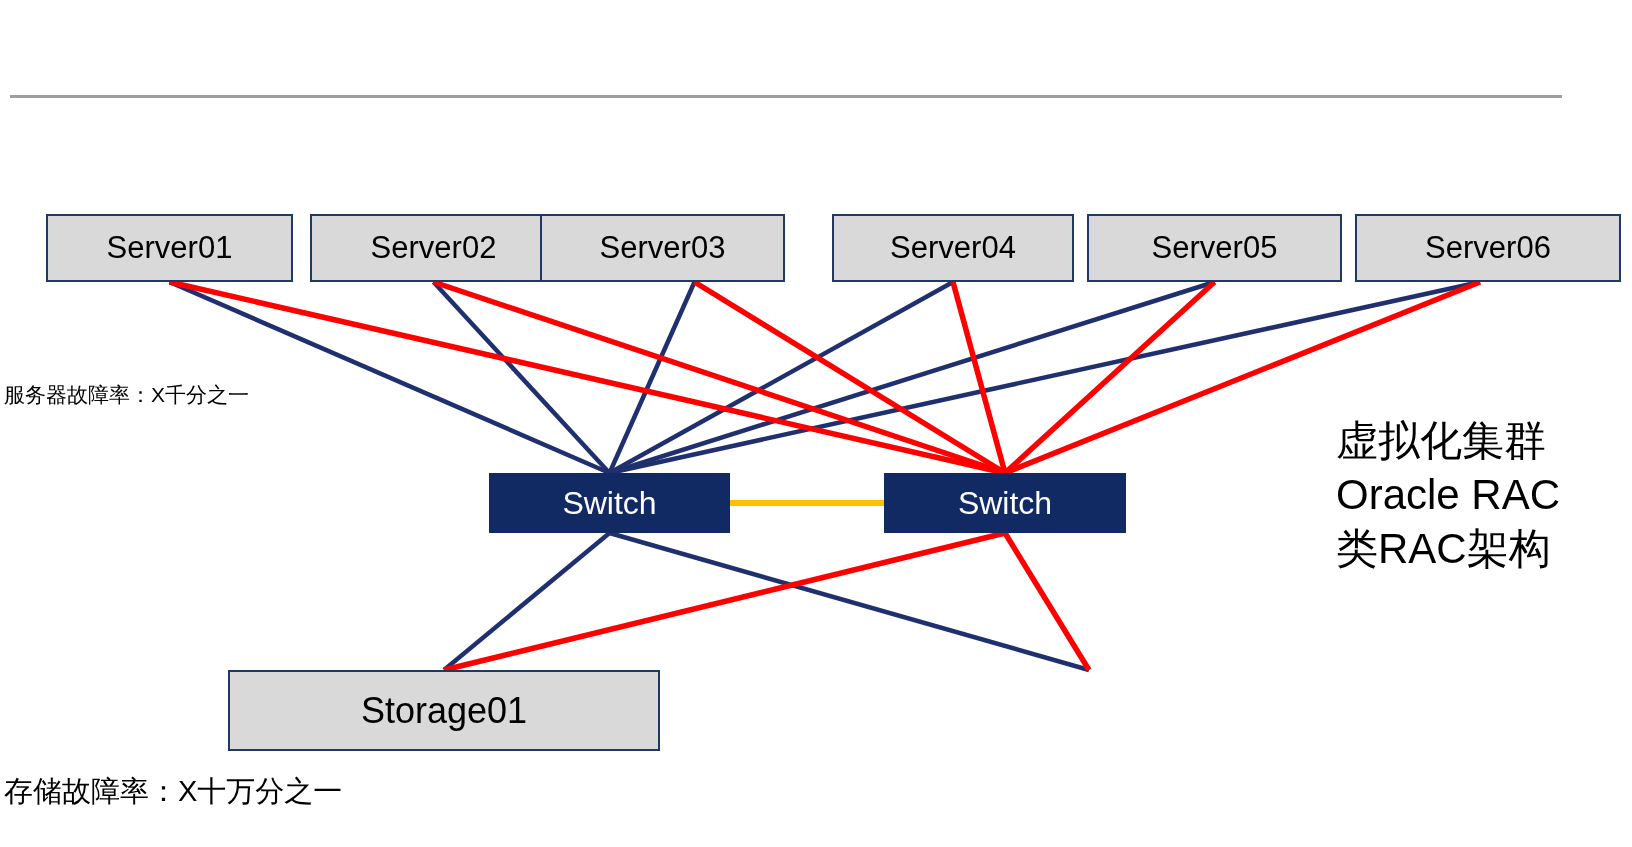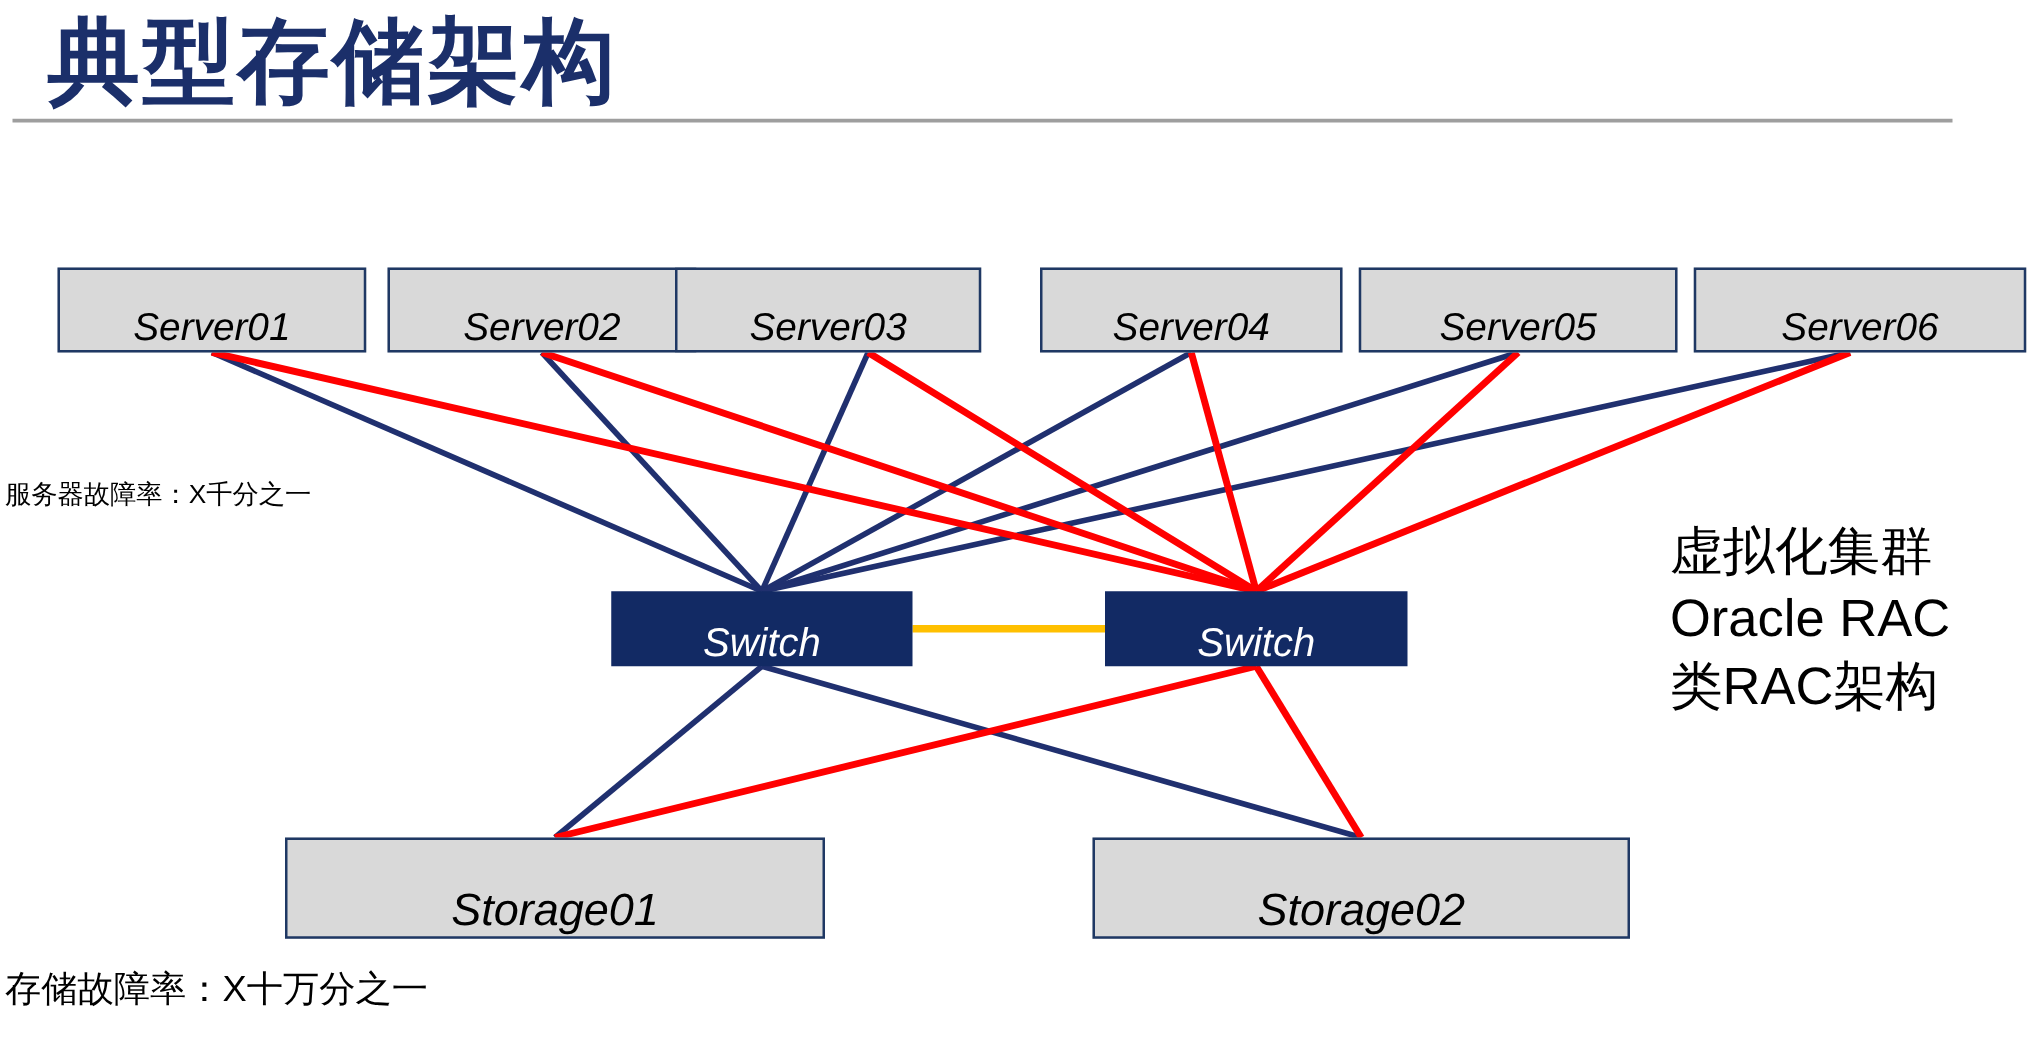--- a/index.html
+++ b/index.html
@@ -9,22 +9,22 @@
   }
   #page-title{
     position:absolute;left:38px;top:0px;
     font-size:74px;font-weight:700;color:#1b2f6a;letter-spacing:2px;white-space:nowrap;
   }
   #title-divider{
     position:absolute;left:10px;top:95px;width:1552px;height:3px;background:#9e9e9e;
   }
   #links{position:absolute;left:0;top:0;width:1632px;height:847px;}
   .node{
-    position:absolute;display:flex;align-items:flex-end;justify-content:center;
-    box-sizing:border-box;white-space:nowrap;font-style:italic;
+    position:absolute;display:flex;align-items:center;justify-content:center;
+    box-sizing:border-box;white-space:nowrap;
   }
   .grayBox{
     background:#d9d9d9;border:2.5px solid #1f3864;color:#000000;
   }
   .server{top:214px;height:68px;font-size:31px;}
   #n-server1{left:46px;width:247px;}
   #n-server2{left:310px;width:247px;}
   #n-server3{left:540px;width:245px;}
   #n-server4{left:832px;width:242px;}
   #n-server5{left:1087px;width:255px;}
@@ -40,21 +40,20 @@
   .note{position:absolute;color:#000000;white-space:nowrap;}
   #note-server{left:4px;top:381px;font-size:21px;}
   #note-storage{left:4px;top:772px;font-size:29px;}
   #note-cluster{left:1336px;top:414px;font-size:42px;line-height:54px;}
 </style>
 </head>
 <body>
 
 <div id="canvas">
 
-  <div id="page-title">典型存储架构</div>
   <div id="title-divider"></div>
 
   <svg id="links" xmlns="http://www.w3.org/2000/svg">
       <line x1="169.5" y1="282" x2="609.5" y2="473" stroke="#20306f" stroke-width="4.5"></line>
       <line x1="433.5" y1="282" x2="609.5" y2="473" stroke="#20306f" stroke-width="4.5"></line>
       <line x1="694.5" y1="282" x2="609.5" y2="473" stroke="#20306f" stroke-width="4.5"></line>
       <line x1="953" y1="282" x2="609.5" y2="473" stroke="#20306f" stroke-width="4.5"></line>
       <line x1="1214.5" y1="282" x2="609.5" y2="473" stroke="#20306f" stroke-width="4.5"></line>
       <line x1="1480" y1="282" x2="609.5" y2="473" stroke="#20306f" stroke-width="4.5"></line>
       <line x1="609.5" y1="533" x2="444" y2="670" stroke="#20306f" stroke-width="4.5"></line>
@@ -92,23 +91,20 @@
   <div class="node switch" id="n-switch1">
     <span>Switch</span>
   </div>
   <div class="node switch" id="n-switch2">
     <span>Switch</span>
   </div>
 
   <div class="node grayBox storage" id="n-storage1">
     <span>Storage01</span>
   </div>
-  <div class="node grayBox storage" id="n-storage2">
-    <span>Storage02</span>
-  </div>
 
   <div class="note" id="note-server">服务器故障率：X千分之一</div>
   <div class="note" id="note-storage">存储故障率：X十万分之一</div>
 
   <div class="note" id="note-cluster">
     <div>虚拟化集群</div>
     <div>Oracle RAC</div>
     <div>类RAC架构</div>
   </div>
 

